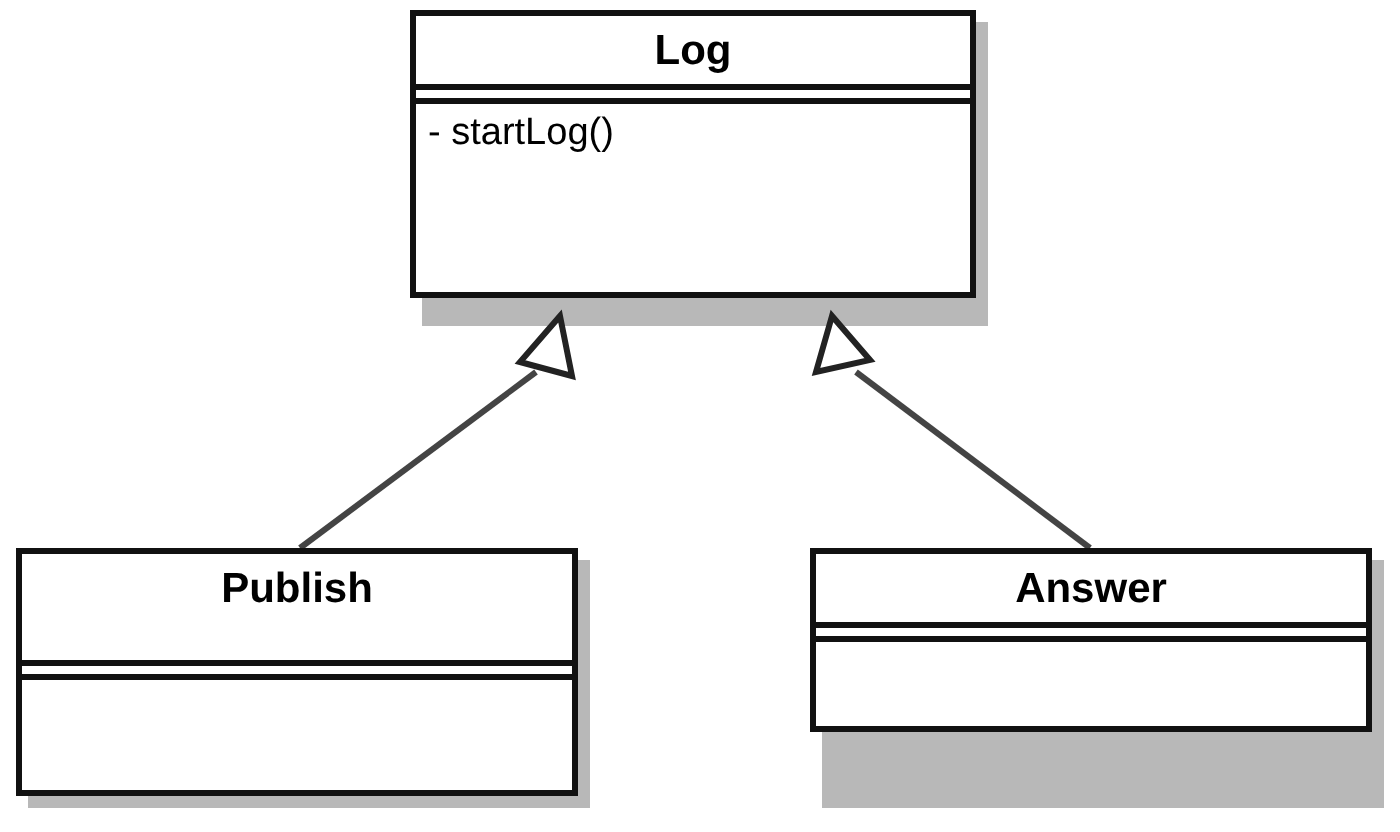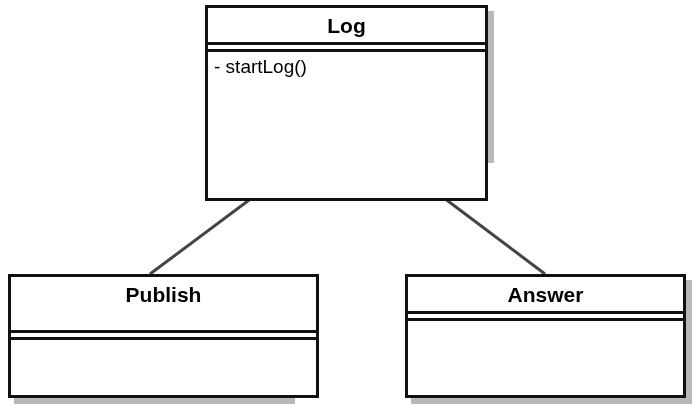--- a/index.html
+++ b/index.html
@@ -60,25 +60,25 @@
   
   #connector-layer {
     position: absolute;
     left: 0;
     top: 0;
     width: 700px;
     height: 416px;
     z-index: 2;
   }
   
-  #class-log        { left: 205px; top: 5px;   width: 283px; height: 196px; }
+  #class-log        { left: 205px; top: 5px;   width: 283px; height: 144px; }
   #shadow-log       { left: 211px; top: 11px;  width: 283px; height: 152px; }
-  #class-publish    { left: 8px;   top: 274px; width: 311px; height: 124px; gap: 19px; }
+  #class-publish    { left: 8px;   top: 274px; width: 281px; height: 124px; gap: 19px; }
   #shadow-publish   { left: 14px;  top: 280px; width: 281px; height: 124px; }
-  #class-answer     { left: 405px; top: 274px; width: 281px; height: 124px; }
+  #class-answer     { left: 405px; top: 274px; width: 281px; height: 92px; }
   #shadow-answer    { left: 411px; top: 280px; width: 281px; height: 124px; }
 
   #class-log .class-name     { height: 34px; font-size: 21px; }
   #class-publish .class-name { height: 34px; font-size: 21px; }
   #class-answer .class-name  { height: 34px; font-size: 21px; }
   #class-log .members        { font-size: 19px; }
 </style>
 </head>
 <body>
 

